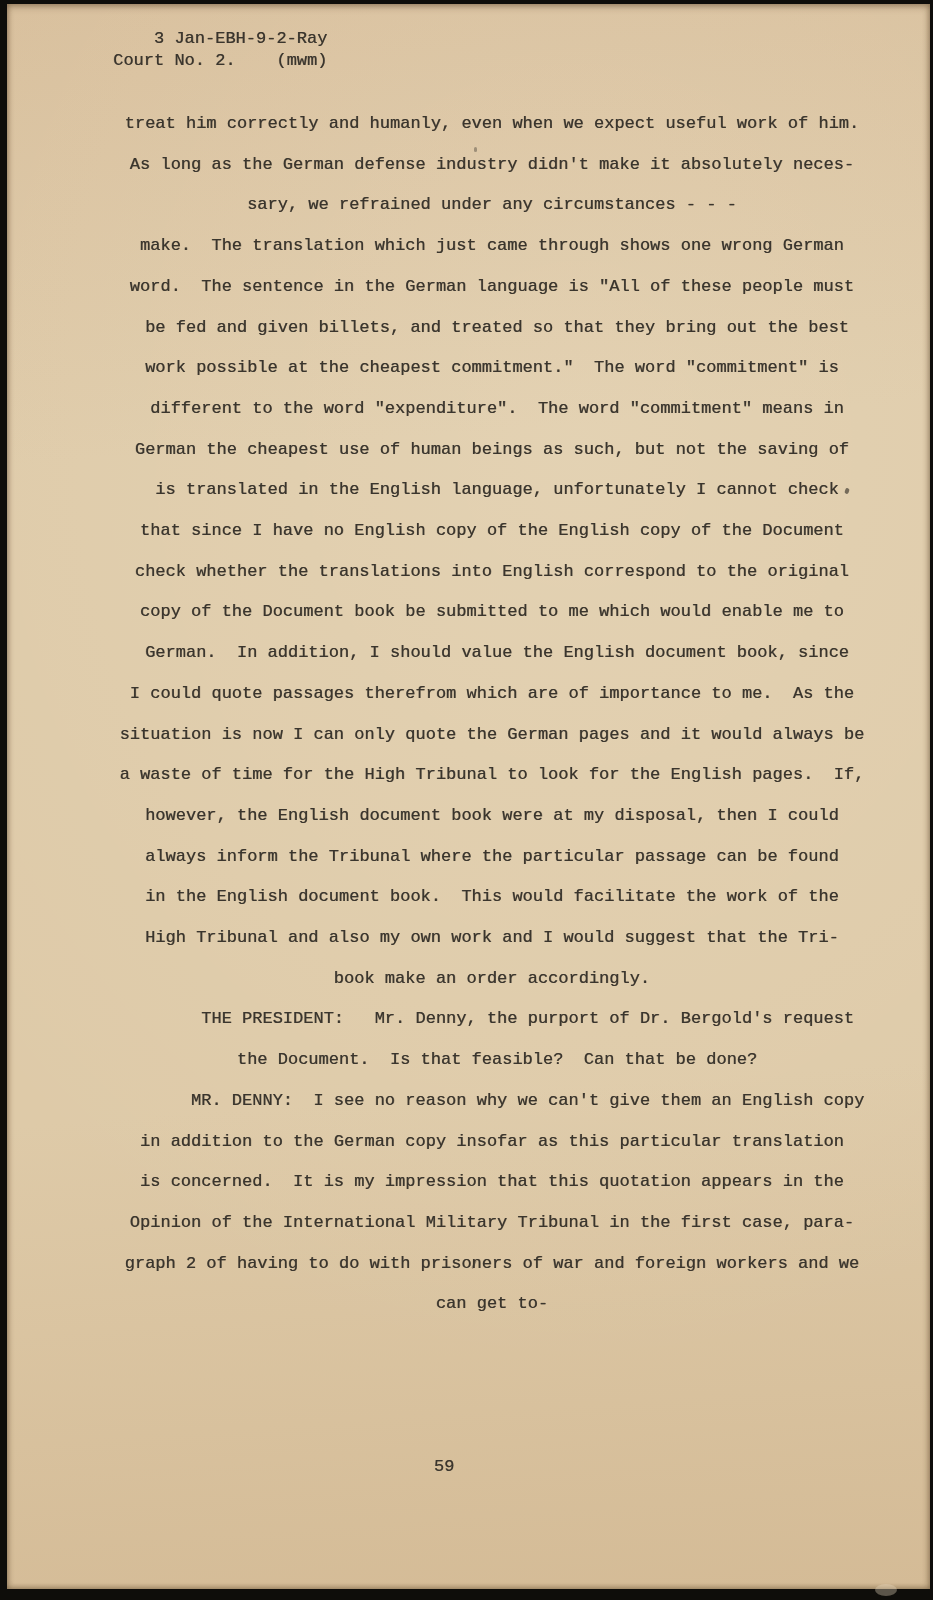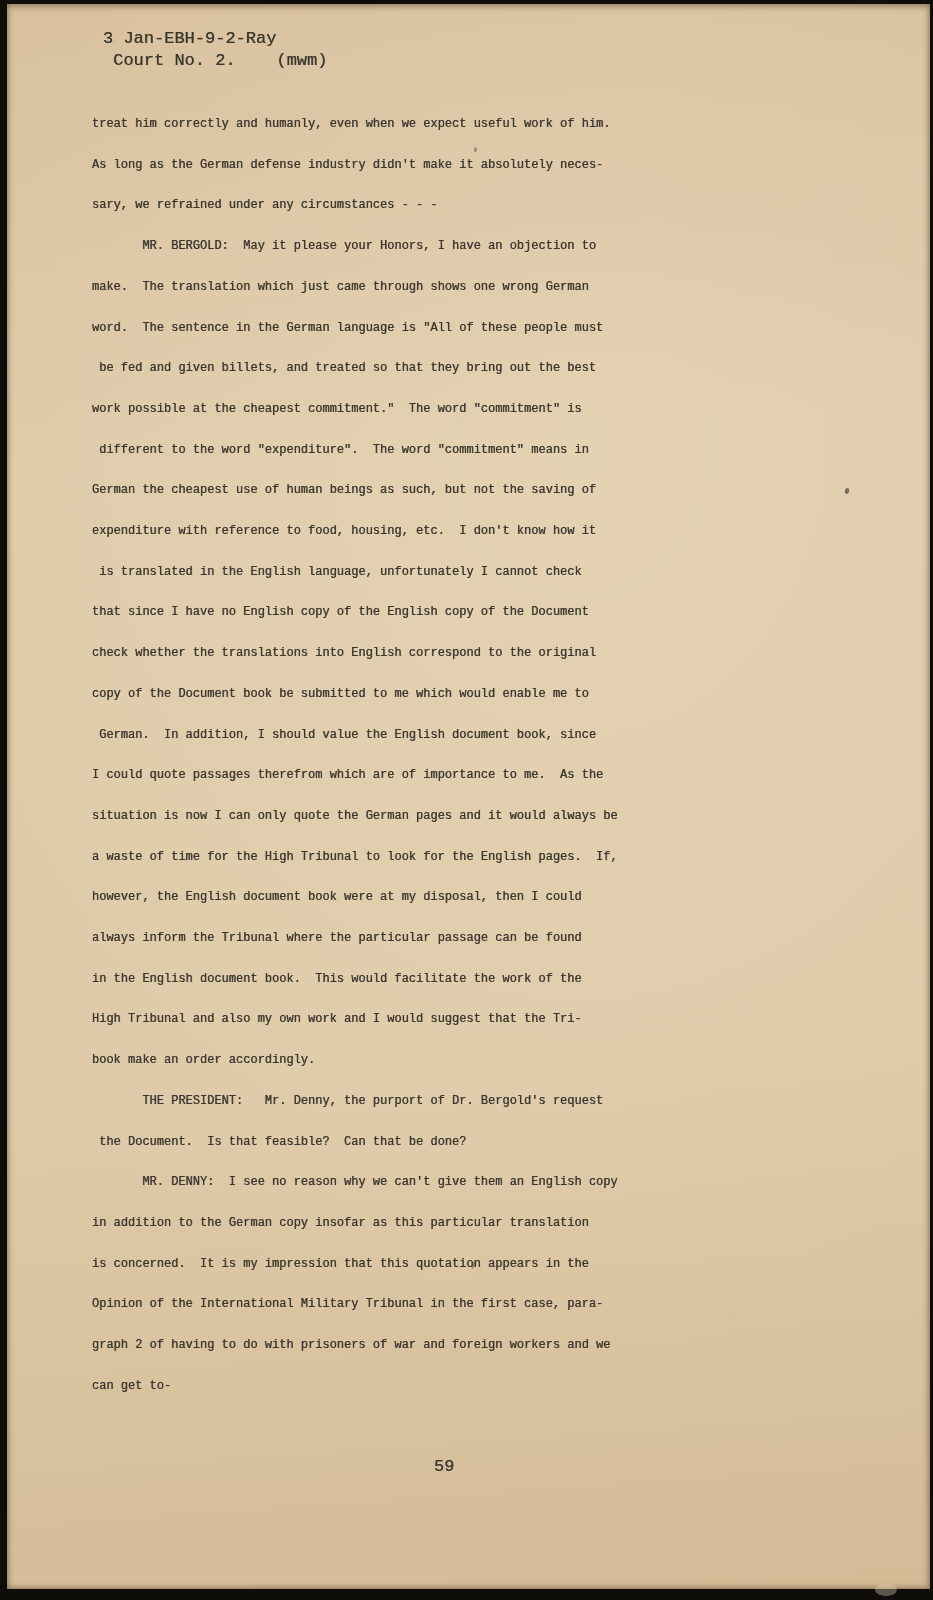--- a/index.html
+++ b/index.html
@@ -37,29 +37,31 @@
   .typewriter {
     color: #3a352d;
     text-shadow: 0.35px 0 0 rgba(58,53,45,0.55), -0.35px 0 0 rgba(58,53,45,0.30);
   }
   .header-block {
     position: absolute;
     left: 96px;
     top: 24px;
     font-size: 17px;
     line-height: 22px;
+    text-align: right;
   }
   .header-block div { white-space: pre; }
   .body-block {
     position: absolute;
     left: 85px;
     top: 100px;
     width: 800px;
-    font-size: 12px;
+    font-size: 17px;
     line-height: 40.7px;
+    text-align: center;
   }
   .line { white-space: pre; }
   .page-number {
     position: absolute;
     left: 427px;
     top: 1443px;
     font-size: 17px;
     line-height: 40.7px;
     white-space: pre;
   }
@@ -86,28 +88,26 @@
 <div class="paper">
   <div class="header-block typewriter">
     <div>3 Jan-EBH-9-2-Ray</div>
     <div> Court No. 2.    (mwm)</div>
   </div>
 
   <div class="body-block typewriter">
       <div class="line">treat him correctly and humanly, even when we expect useful work of him.</div>
       <div class="line">As long as the German defense industry didn't make it absolutely neces-</div>
       <div class="line">sary, we refrained under any circumstances - - -</div>
-      <div class="line">       MR. BERGOLD:  May it please your Honors, I have an objection to</div>
       <div class="line">make.  The translation which just came through shows one wrong German</div>
       <div class="line">word.  The sentence in the German language is "All of these people must</div>
       <div class="line"> be fed and given billets, and treated so that they bring out the best</div>
       <div class="line">work possible at the cheapest commitment."  The word "commitment" is</div>
       <div class="line"> different to the word "expenditure".  The word "commitment" means in</div>
       <div class="line">German the cheapest use of human beings as such, but not the saving of</div>
-      <div class="line">expenditure with reference to food, housing, etc.  I don't know how it</div>
       <div class="line"> is translated in the English language, unfortunately I cannot check</div>
       <div class="line">that since I have no English copy of the English copy of the Document</div>
       <div class="line">check whether the translations into English correspond to the original</div>
       <div class="line">copy of the Document book be submitted to me which would enable me to</div>
       <div class="line"> German.  In addition, I should value the English document book, since</div>
       <div class="line">I could quote passages therefrom which are of importance to me.  As the</div>
       <div class="line">situation is now I can only quote the German pages and it would always be</div>
       <div class="line">a waste of time for the High Tribunal to look for the English pages.  If,</div>
       <div class="line">however, the English document book were at my disposal, then I could</div>
       <div class="line">always inform the Tribunal where the particular passage can be found</div>

